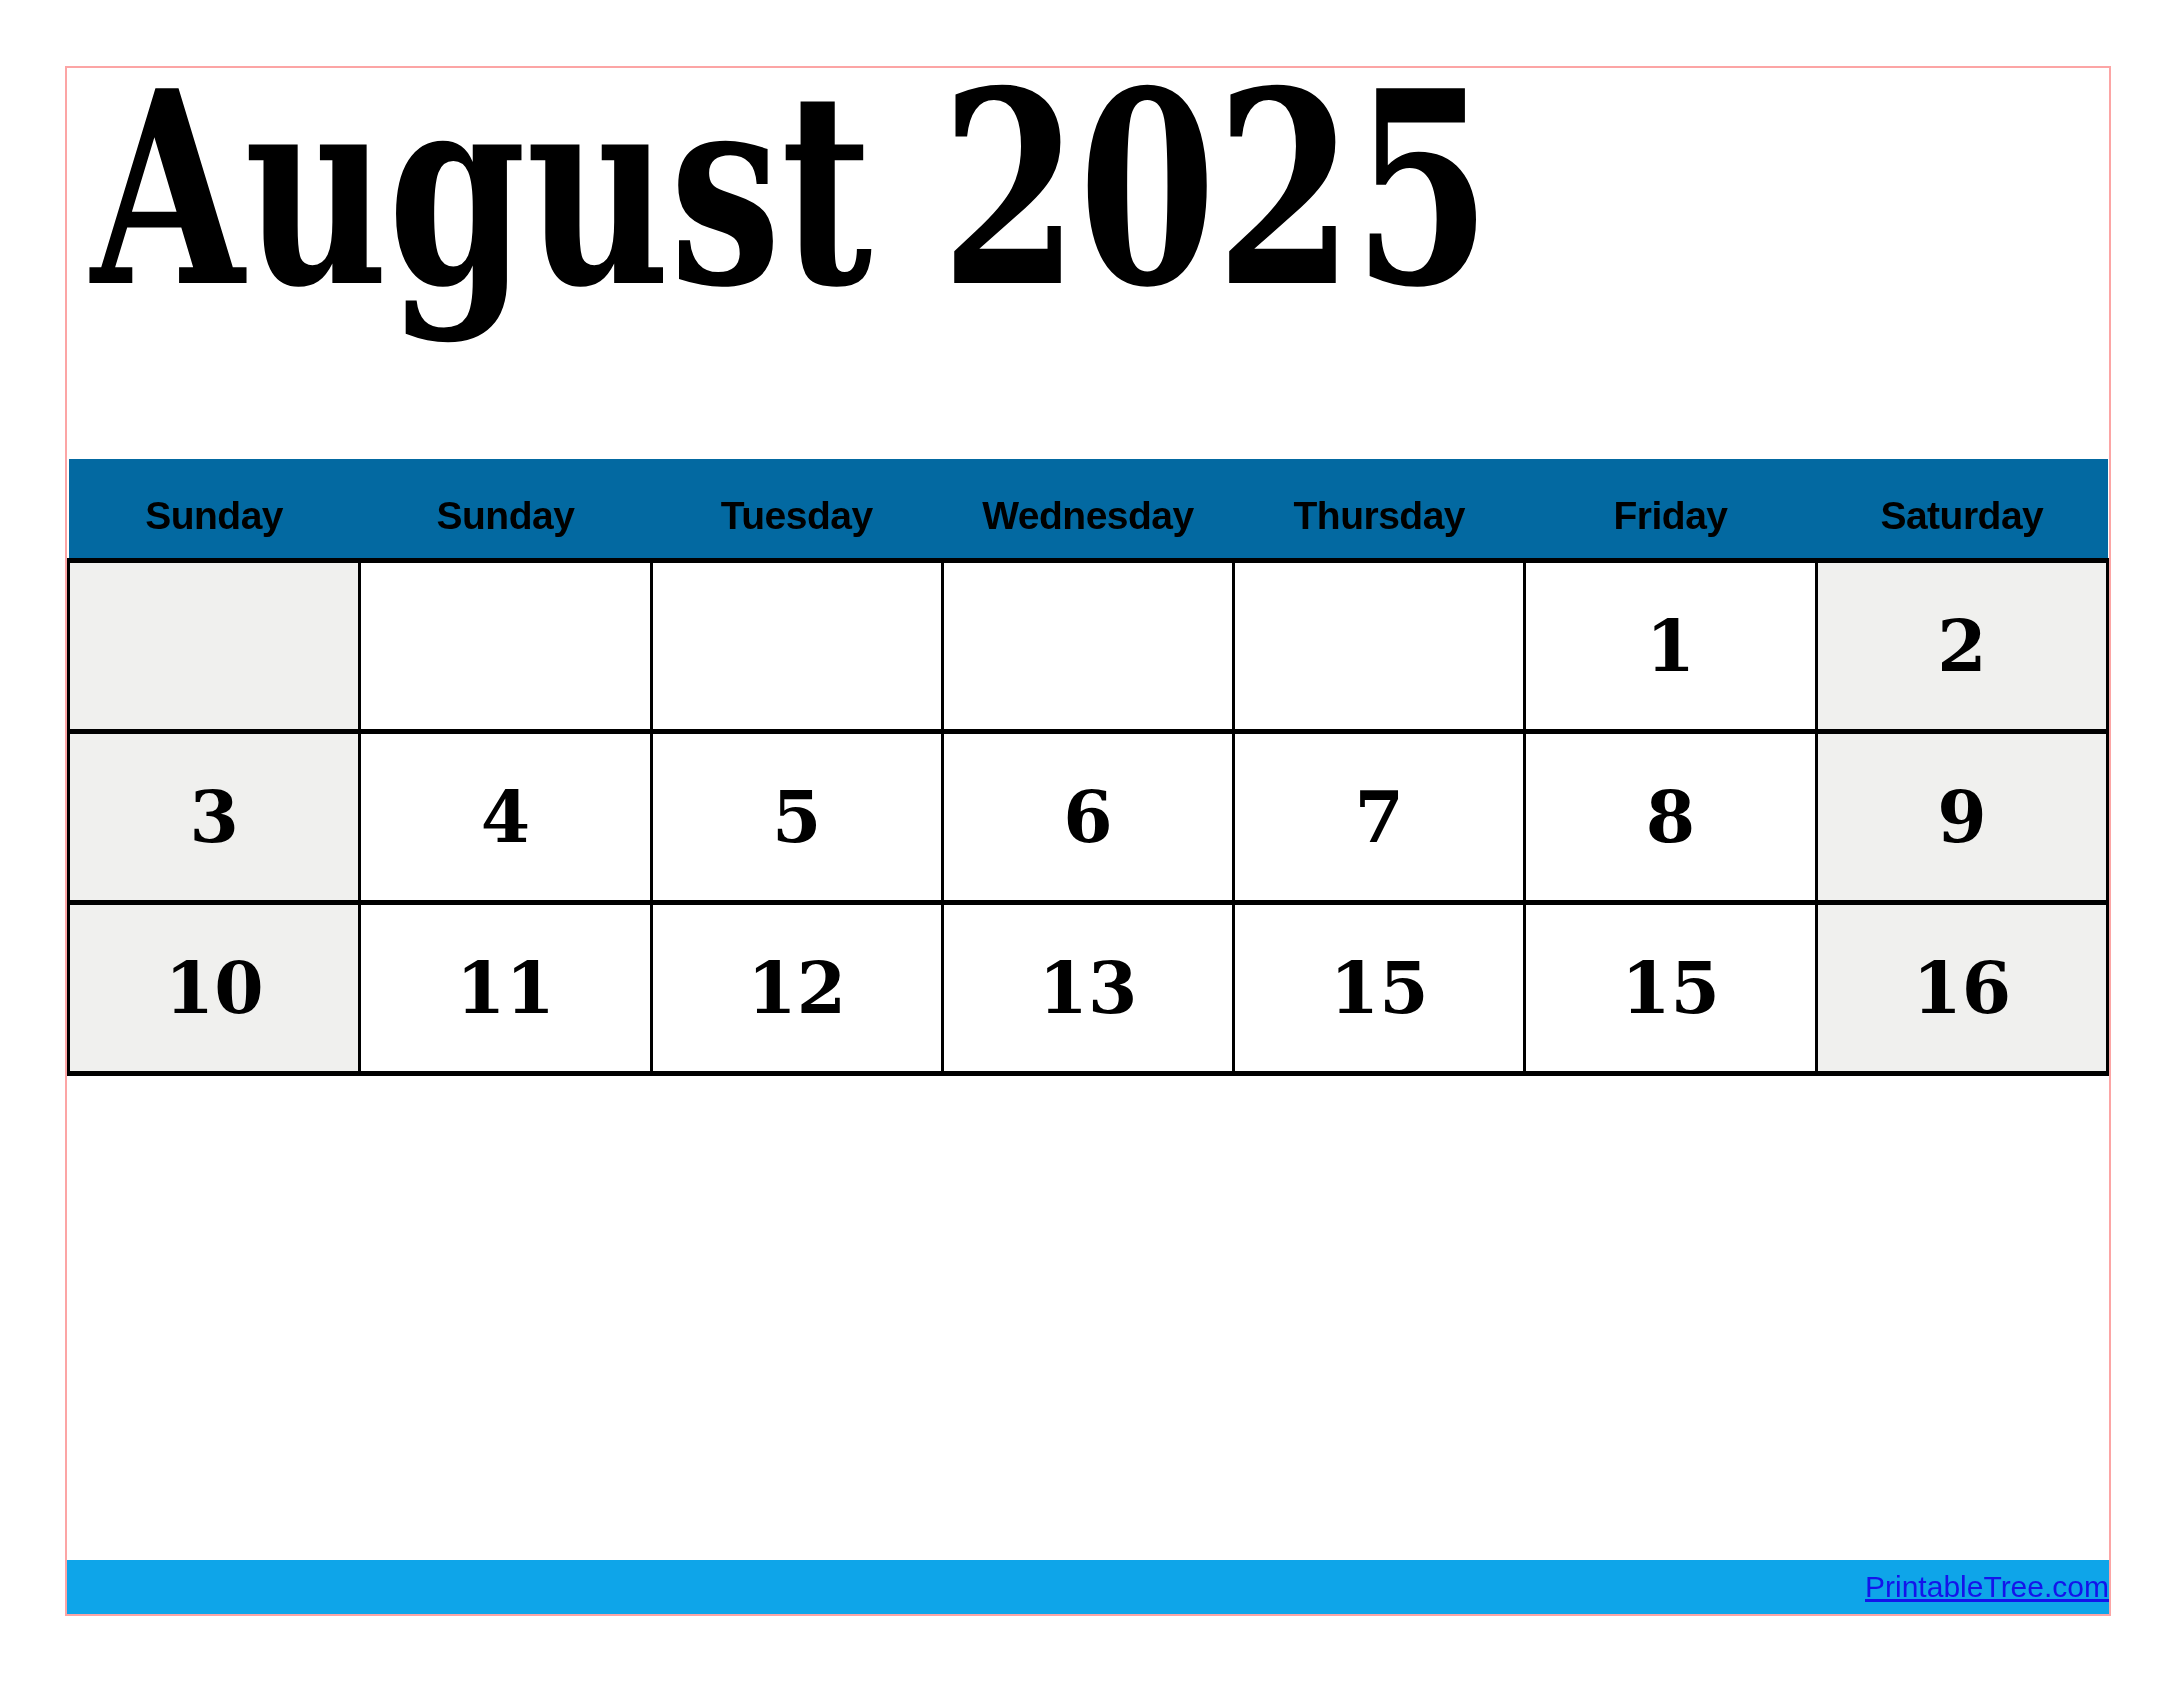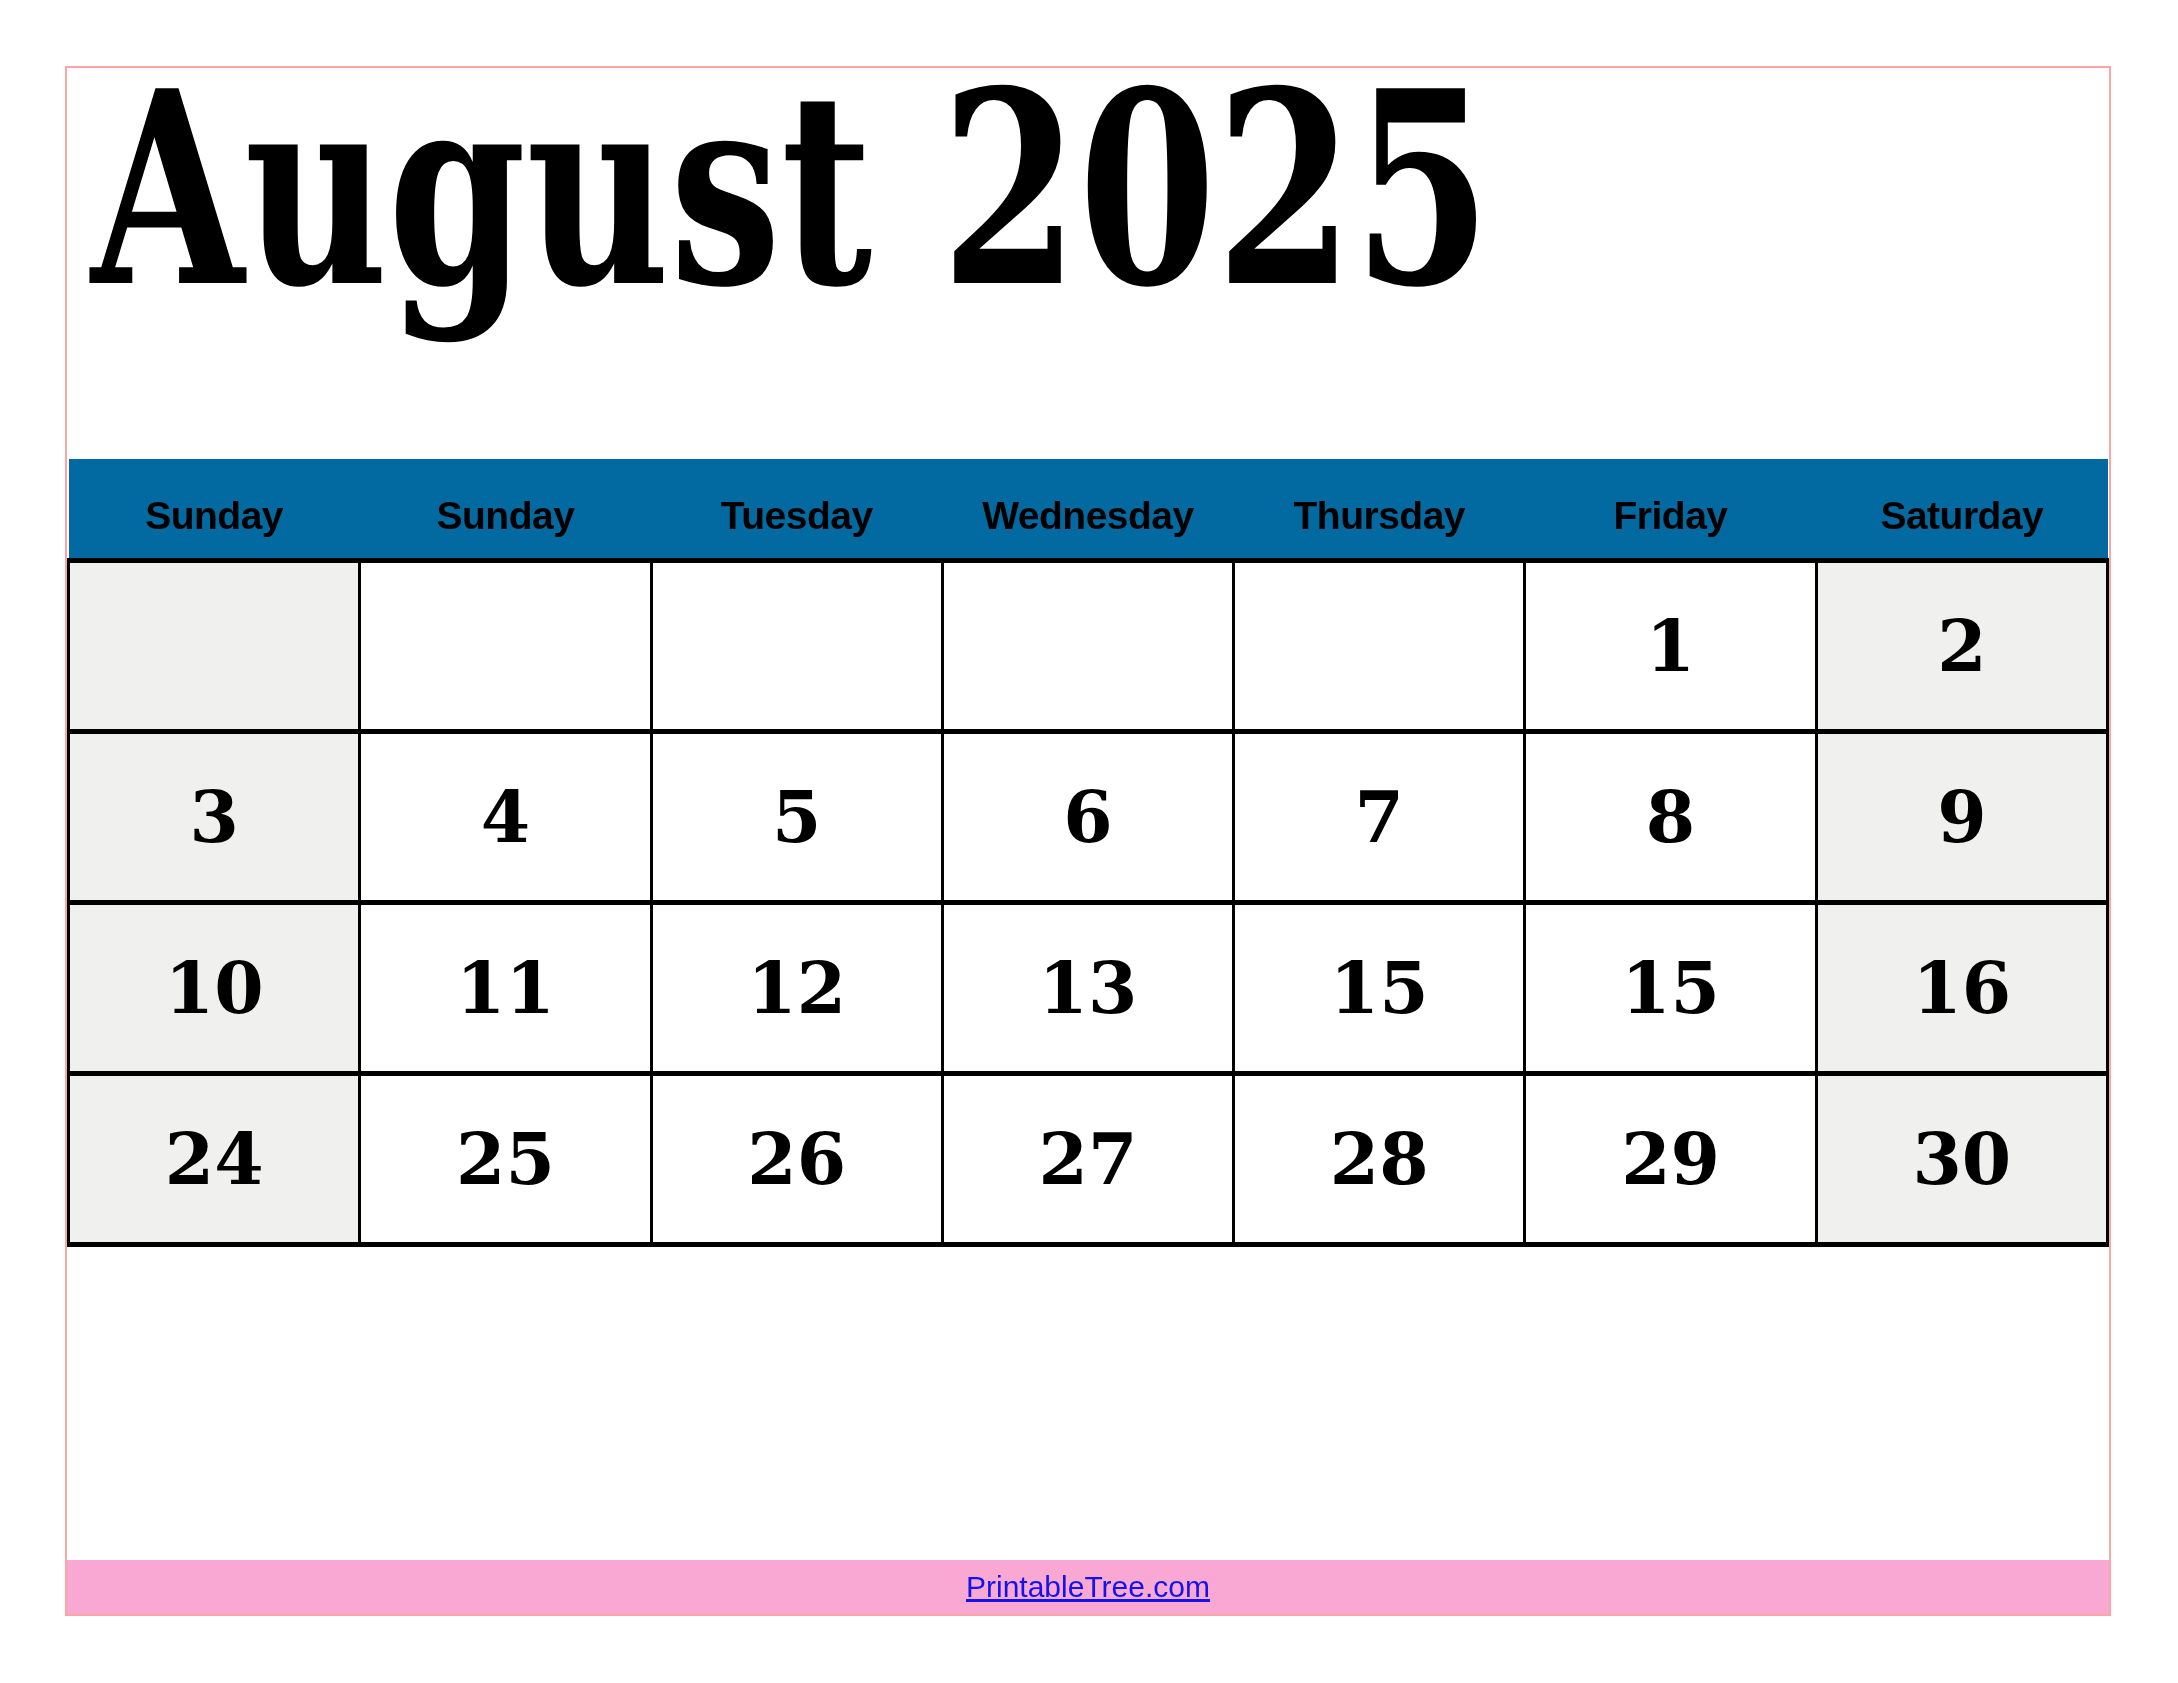--- a/index.html
+++ b/index.html
@@ -77,22 +77,22 @@
     background: #f0f0ee;
   }
   .footer {
     position: absolute;
     left: 0;
     right: 0;
     bottom: 0;
     height: 54px;
     display: flex;
     align-items: center;
-    justify-content: center;
-    background: #f9a8d4;
+    justify-content: flex-end;
+    background: #0ea5e9;
   }
   .footer a {
     font-family: "Liberation Sans", sans-serif;
     font-size: 30px;
     color: #1414ea;
     text-decoration: underline;
     cursor: pointer;
   }
 </style>
 </head>
@@ -135,29 +135,20 @@
       </tr>
       <tr>
         <td class="weekend">10</td>
         <td>11</td>
         <td>12</td>
         <td>13</td>
         <td>15</td>
         <td>15</td>
         <td class="weekend">16</td>
       </tr>
-      <tr>
-        <td class="weekend">24</td>
-        <td>25</td>
-        <td>26</td>
-        <td>27</td>
-        <td>28</td>
-        <td>29</td>
-        <td class="weekend">30</td>
-      </tr>
     </tbody>
   </table>
 
   <div class="footer">
     <a>PrintableTree.com</a>
   </div>
 
 </div>
 
 

